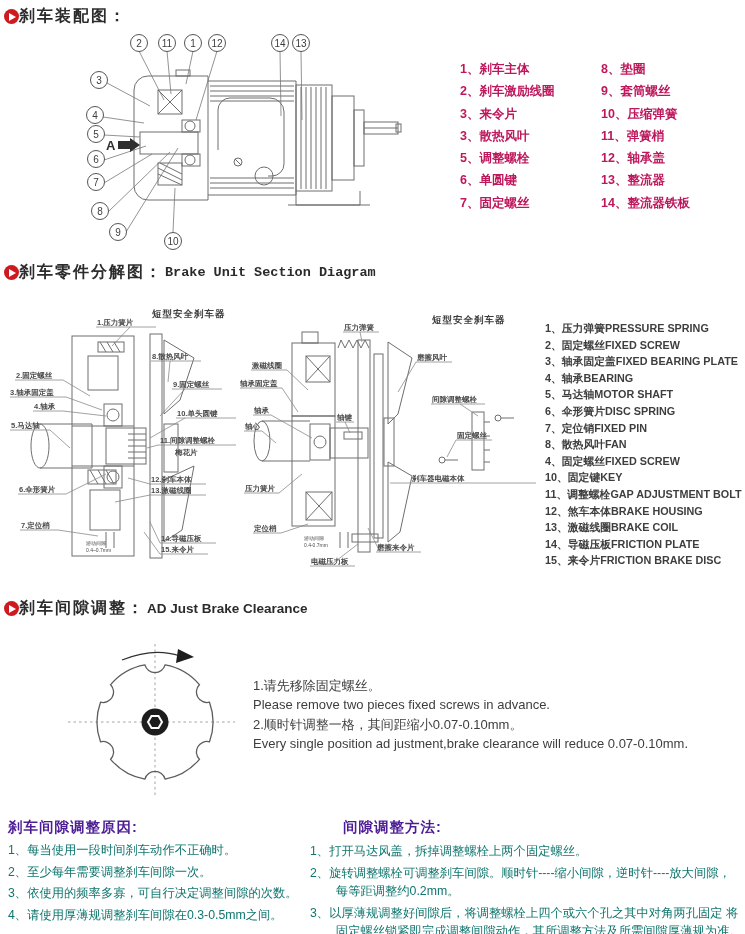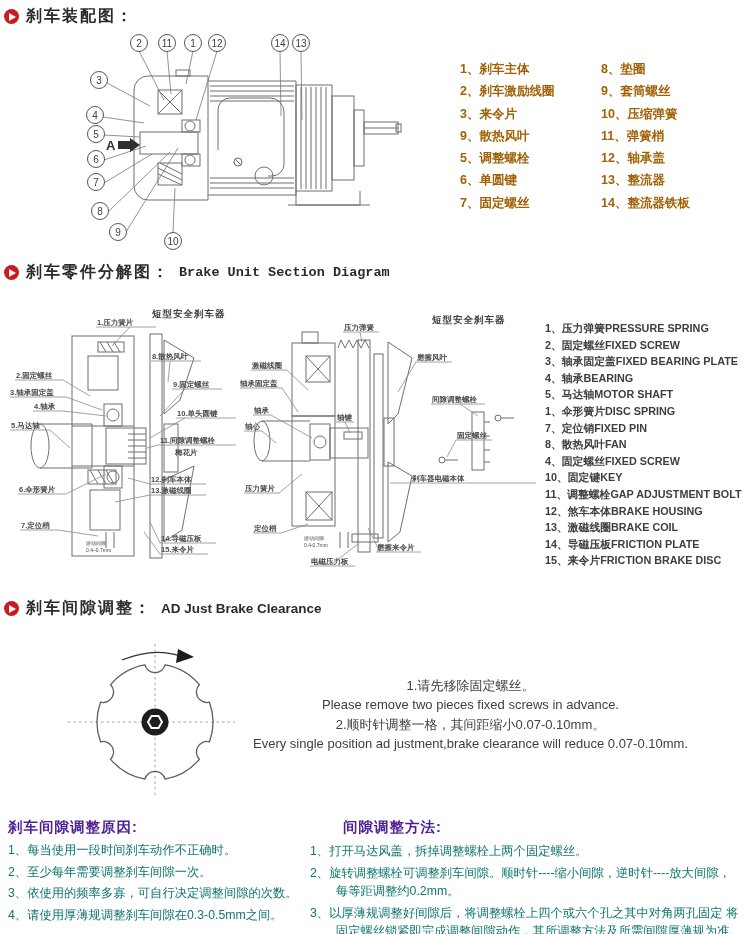--- a/index.html
+++ b/index.html
@@ -1,32 +1,32 @@
 <!DOCTYPE html>
 <html><head>
 <meta charset="utf-8">
 <style>
   html,body{margin:0;padding:0;background:#ffffff;}
   #page{position:relative;width:745px;height:934px;background:#ffffff;overflow:hidden;
         font-family:"Liberation Sans","DejaVu Sans",sans-serif;color:#3d3d3d;}
   
-  .sec-head{position:absolute;display:flex;align-items:center;gap:7px;justify-content:center;}
+  .sec-head{position:absolute;display:flex;align-items:center;justify-content:center;}
   .play-icon{width:15px;height:15px;border-radius:50%;background:#cd1a20;position:relative;flex:0 0 auto;}
   .play-icon::after{content:"";position:absolute;left:5px;top:3.5px;width:0;height:0;
     border-left:7px solid #fff;border-top:4px solid transparent;border-bottom:4px solid transparent;}
   .sec-head .zh{font-size:16px;font-weight:bold;color:#2b2b2b;letter-spacing:2px;white-space:nowrap;}
   .sec-head .en{font-size:13.5px;font-weight:600;color:#2b2b2b;white-space:nowrap;margin-left:2px;}
   
   ul{list-style:none;margin:0;padding:0;}
-  .parts-col{position:absolute;font-size:12.5px;font-weight:600;color:#a16207;}
+  .parts-col{position:absolute;font-size:12.5px;font-weight:600;color:#be185d;}
   .parts-col li{height:22.3px;line-height:22.3px;white-space:nowrap;}
   .parts-col15{position:absolute;font-size:10.8px;font-weight:600;color:#3e3e3e;}
   .parts-col15 li{height:16.6px;line-height:16.6px;white-space:nowrap;}
   .instr{position:absolute;font-size:13px;font-weight:500;color:#3e3e3e;}
-  .instr li{line-height:19.3px;white-space:nowrap;text-align:center;}
+  .instr li{line-height:19.3px;white-space:nowrap;}
   .bot-head{position:absolute;font-size:14.5px;font-weight:bold;color:#4c1d95;letter-spacing:1px;}
   .num-list{position:absolute;font-size:12.3px;font-weight:500;color:#0f766e;}
   .num-list li{padding-left:2.1em;text-indent:-2.1em;}
   .num-list.tight li{line-height:21.5px;white-space:nowrap;}
   .num-list.wrap{width:432px;}
   .num-list.wrap li{line-height:18px;margin-bottom:4px;}
   
   svg{position:absolute;}
   .ln *{stroke:#6e6e6e;stroke-width:1;fill:none;}
   .lnthin *{stroke:#8a8a8a;stroke-width:0.8;fill:none;}
@@ -145,21 +145,21 @@
     </g>
 
     <text x="28" y="122" style="font-size:13px;font-weight:bold;fill:#2f2f2f">A</text>
     <polygon points="40,113 52,113 52,110 62,117 52,124 52,121 40,121" fill="#2f2f2f"></polygon>
   </svg>
 
   <ul class="parts-col" style="left:460px;top:58px;">
     <li>1、刹车主体</li>
     <li>2、刹车激励线圈</li>
     <li>3、来令片</li>
-    <li>9、散热风叶</li>
+    <li>3、散热风叶</li>
     <li>5、调整螺栓</li>
     <li>6、单圆键</li>
     <li>7、固定螺丝</li>
   </ul>
   <ul class="parts-col" style="left:601px;top:58px;">
     <li>8、垫圈</li>
     <li>9、套筒螺丝</li>
     <li>10、压缩弹簧</li>
     <li>11、弹簧梢</li>
     <li>12、轴承盖</li>
@@ -349,21 +349,21 @@
       <text class="lbl-sm" x="64" y="251">0.4-0.7mm</text>
     </g>
   </svg>
 
   <ul class="parts-col15" style="left:545px;top:320px;">
     <li>1、压力弹簧PRESSURE SPRING</li>
     <li>2、固定螺丝FIXED SCREW</li>
     <li>3、轴承固定盖FIXED BEARING PLATE</li>
     <li>4、轴承BEARING</li>
     <li>5、马达轴MOTOR SHAFT</li>
-    <li>1、伞形簧片DISC SPRING</li>
+    <li>6、伞形簧片DISC SPRING</li>
     <li>7、定位销FIXED PIN</li>
     <li>8、散热风叶FAN</li>
     <li>4、固定螺丝FIXED SCREW</li>
     <li>10、固定键KEY</li>
     <li>11、调整螺栓GAP ADJUSTMENT BOLT</li>
     <li>12、煞车本体BRAKE HOUSING</li>
     <li>13、激磁线圈BRAKE COIL</li>
     <li>14、导磁压板FRICTION PLATE</li>
     <li>15、来令片FRICTION BRAKE DISC</li>
   </ul>

